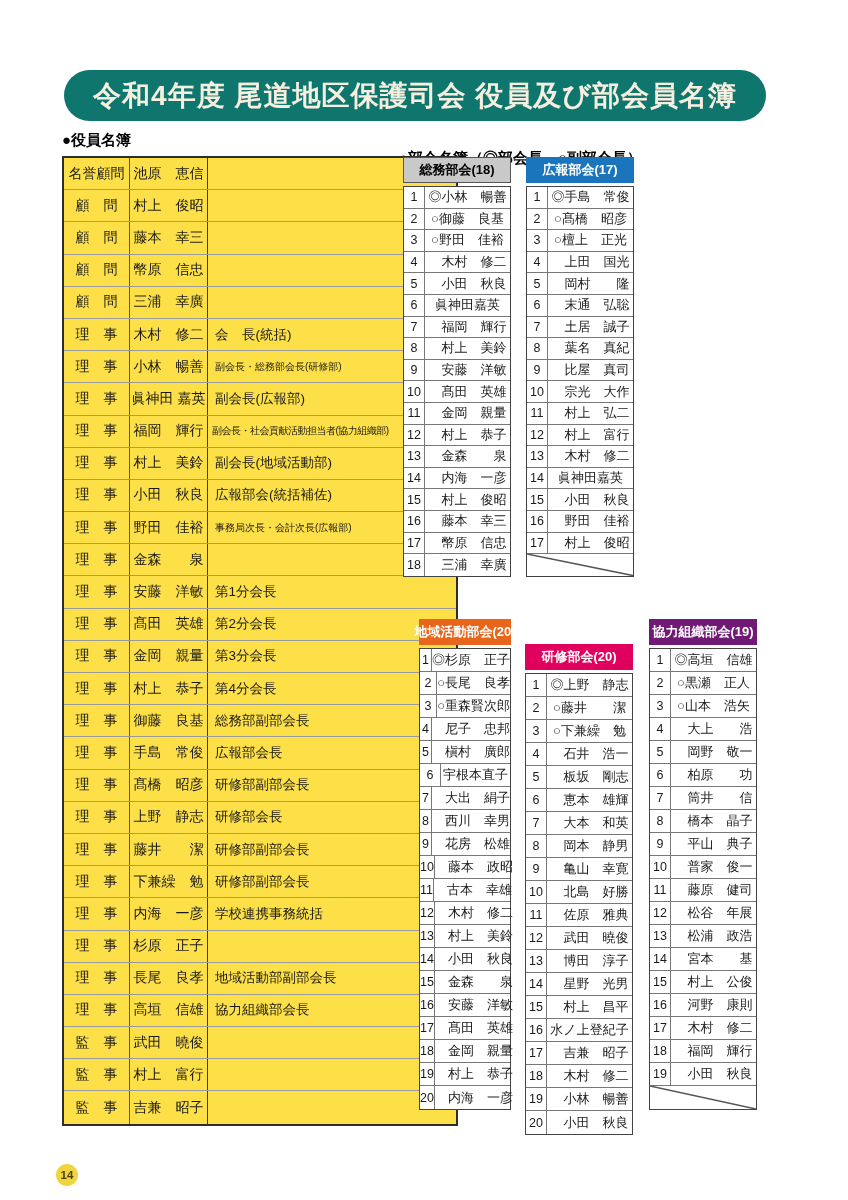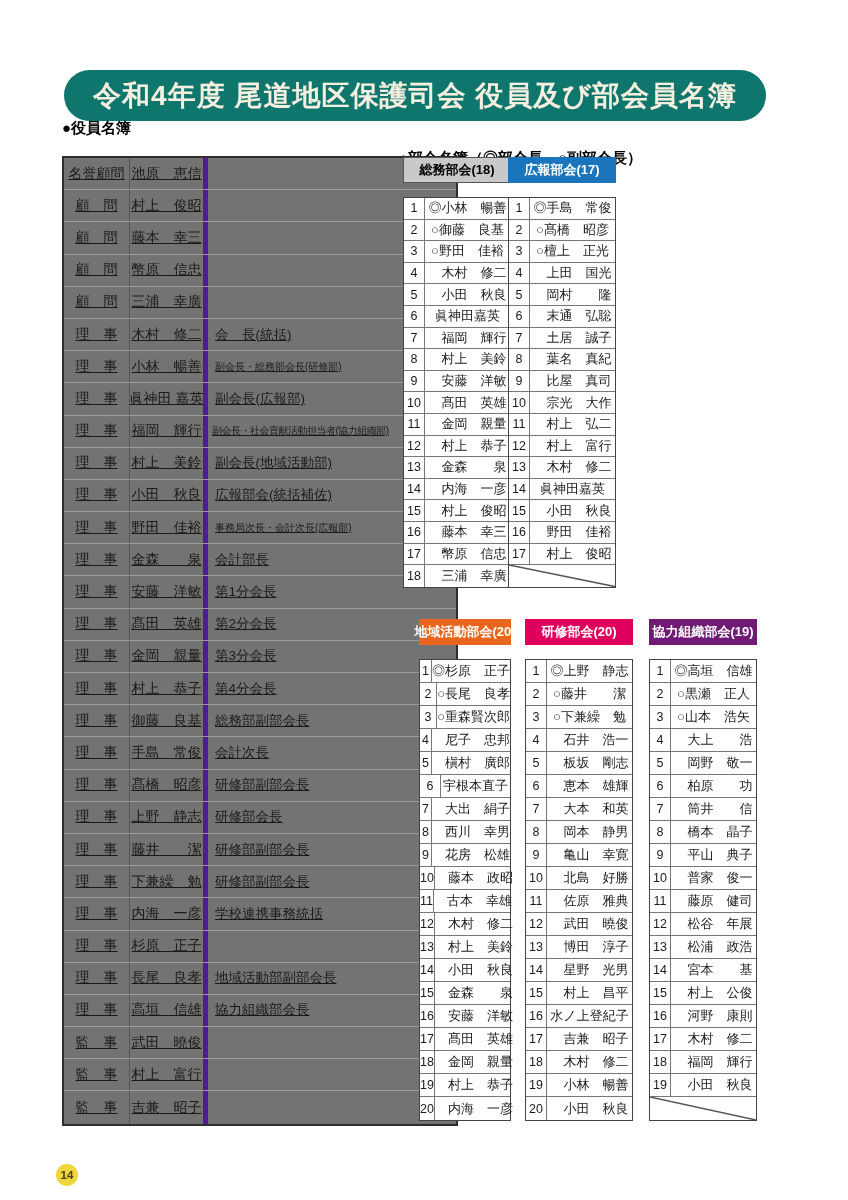--- a/index.html
+++ b/index.html
@@ -4,38 +4,38 @@
 <style>
   html,body{margin:0;padding:0;background:#ffffff;}
   .page{position:relative;width:848px;height:1200px;background:#ffffff;overflow:hidden;
         font-family:"Liberation Sans",sans-serif;color:#1a1a1a;}
   
   .banner{position:absolute;left:64px;top:70px;width:702px;height:51px;border-radius:26px;
           background:#0f766e;display:flex;align-items:center;justify-content:center;}
   .banner span{font-size:28px;font-weight:bold;color:#f6efe0;letter-spacing:1px;white-space:nowrap;}
   
   .label{position:absolute;font-size:15px;font-weight:bold;color:#000;white-space:nowrap;}
-  .officers-label{left:62px;top:119px;}
+  .officers-label{left:62px;top:131px;}
   .committees-label{left:399px;top:149px;}
   
   .officers-table{position:absolute;left:62px;top:156px;width:396px;border:2px solid #2e2e2e;
-                  background:#737373;box-sizing:border-box;text-decoration:underline;}
+                  background:#fde047;box-sizing:border-box;}
   .o-row{display:grid;grid-template-columns:66px 78px 1fr;height:32.2px;border-bottom:1px solid #9a9a9a;box-sizing:border-box;}
   .o-row:last-child{border-bottom:none;}
   .o-cell{display:flex;align-items:center;justify-content:center;font-size:14px;white-space:nowrap;overflow:visible;}
   .o-role{border-right:1px solid #555;}
-  .o-name{border-right:5px solid #4c1d95;}
+  .o-name{border-right:1px solid #4c1d95;}
   .o-duty{justify-content:flex-start;padding-left:7px;font-size:13.5px;}
   .o-duty.mid{font-size:10px;}
   .o-duty.condensed{font-size:10px;letter-spacing:-0.5px;padding-left:4px;}
   
   .committee{position:absolute;width:108px;box-sizing:border-box;}
-  .c0{left:403px;top:157px;} .c1{left:508px;top:157px;}
-  .c2{left:403px;top:619px;padding-left:16px;} .c3{left:525px;top:619px;} .c4{left:649px;top:619px;}
-  .c-head{height:26px;margin-bottom:14px;display:flex;align-items:center;justify-content:center;
+  .c0{left:403px;top:157px;} .c1{left:526px;top:157px;}
+  .c2{left:403px;top:619px;padding-left:16px;} .c3{left:525px;top:644px;} .c4{left:649px;top:619px;}
+  .c-head{height:26px;margin-bottom:3px;display:flex;align-items:center;justify-content:center;
           font-size:13px;font-weight:bold;white-space:nowrap;box-sizing:border-box;}
   .c-body{border:1px solid #444;background:#fff;}
   .c-row{display:flex;border-bottom:1px solid #777;box-sizing:border-box;}
   .c-row:last-child{border-bottom:none;}
   .committee.top .c-row{height:21.6px;}
   .committee.bottom .c-row{height:23px;}
   .c-num{width:21px;border-right:1px solid #777;display:flex;align-items:center;justify-content:center;
          font-size:12.5px;box-sizing:border-box;}
   .c-name{flex:1;display:flex;align-items:center;justify-content:center;font-size:13px;white-space:nowrap;}
   .c-slash{padding:0;position:relative;}
@@ -114,21 +114,20 @@
         <div class="o-cell o-duty">広報部会(統括補佐)</div>
       </div>
       <div class="o-row">
         <div class="o-cell o-role">理　事</div>
         <div class="o-cell o-name">野田　佳裕</div>
         <div class="o-cell o-duty mid">事務局次長・会計次長(広報部)</div>
       </div>
       <div class="o-row">
         <div class="o-cell o-role">理　事</div>
         <div class="o-cell o-name">金森　　泉</div>
-        <div class="o-cell o-duty">会計部長</div>
       </div>
       <div class="o-row">
         <div class="o-cell o-role">理　事</div>
         <div class="o-cell o-name">安藤　洋敏</div>
         <div class="o-cell o-duty">第1分会長</div>
       </div>
       <div class="o-row">
         <div class="o-cell o-role">理　事</div>
         <div class="o-cell o-name">髙田　英雄</div>
         <div class="o-cell o-duty">第2分会長</div>
@@ -144,21 +143,21 @@
         <div class="o-cell o-duty">第4分会長</div>
       </div>
       <div class="o-row">
         <div class="o-cell o-role">理　事</div>
         <div class="o-cell o-name">御藤　良基</div>
         <div class="o-cell o-duty">総務部副部会長</div>
       </div>
       <div class="o-row">
         <div class="o-cell o-role">理　事</div>
         <div class="o-cell o-name">手島　常俊</div>
-        <div class="o-cell o-duty">会計次長</div>
+        <div class="o-cell o-duty">広報部会長</div>
       </div>
       <div class="o-row">
         <div class="o-cell o-role">理　事</div>
         <div class="o-cell o-name">髙橋　昭彦</div>
         <div class="o-cell o-duty">研修部副部会長</div>
       </div>
       <div class="o-row">
         <div class="o-cell o-role">理　事</div>
         <div class="o-cell o-name">上野　静志</div>
         <div class="o-cell o-duty">研修部会長</div>

